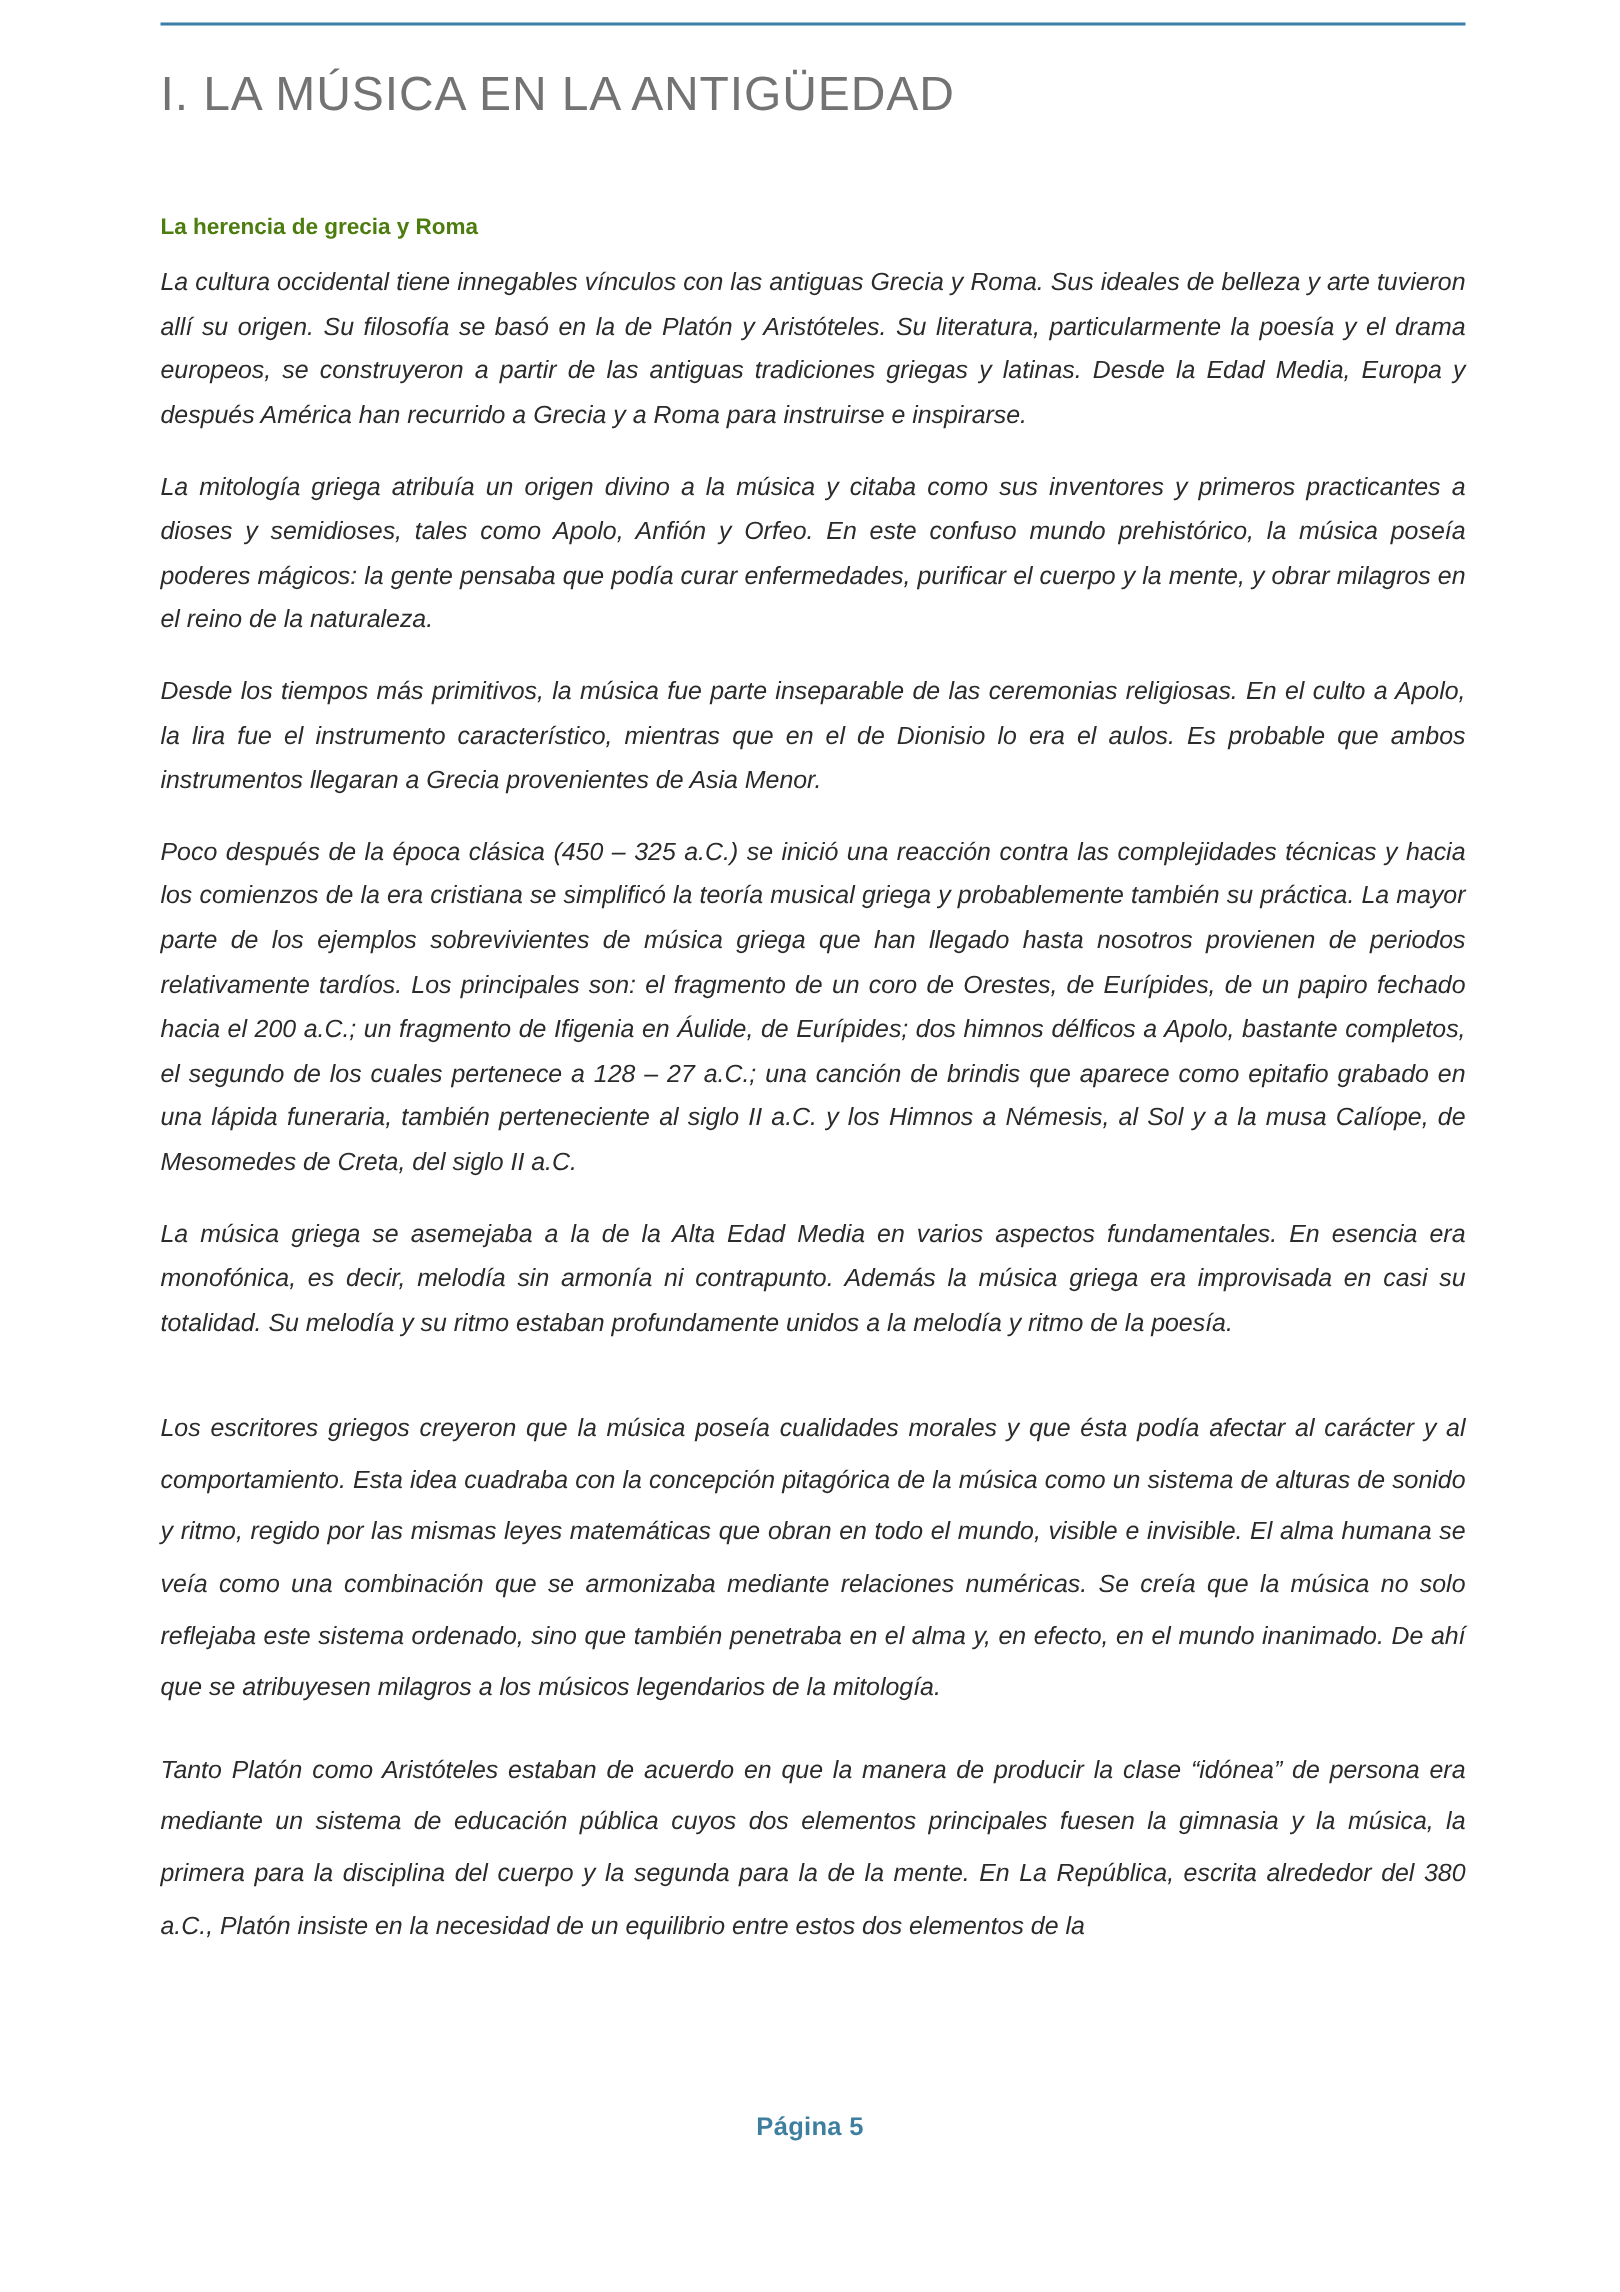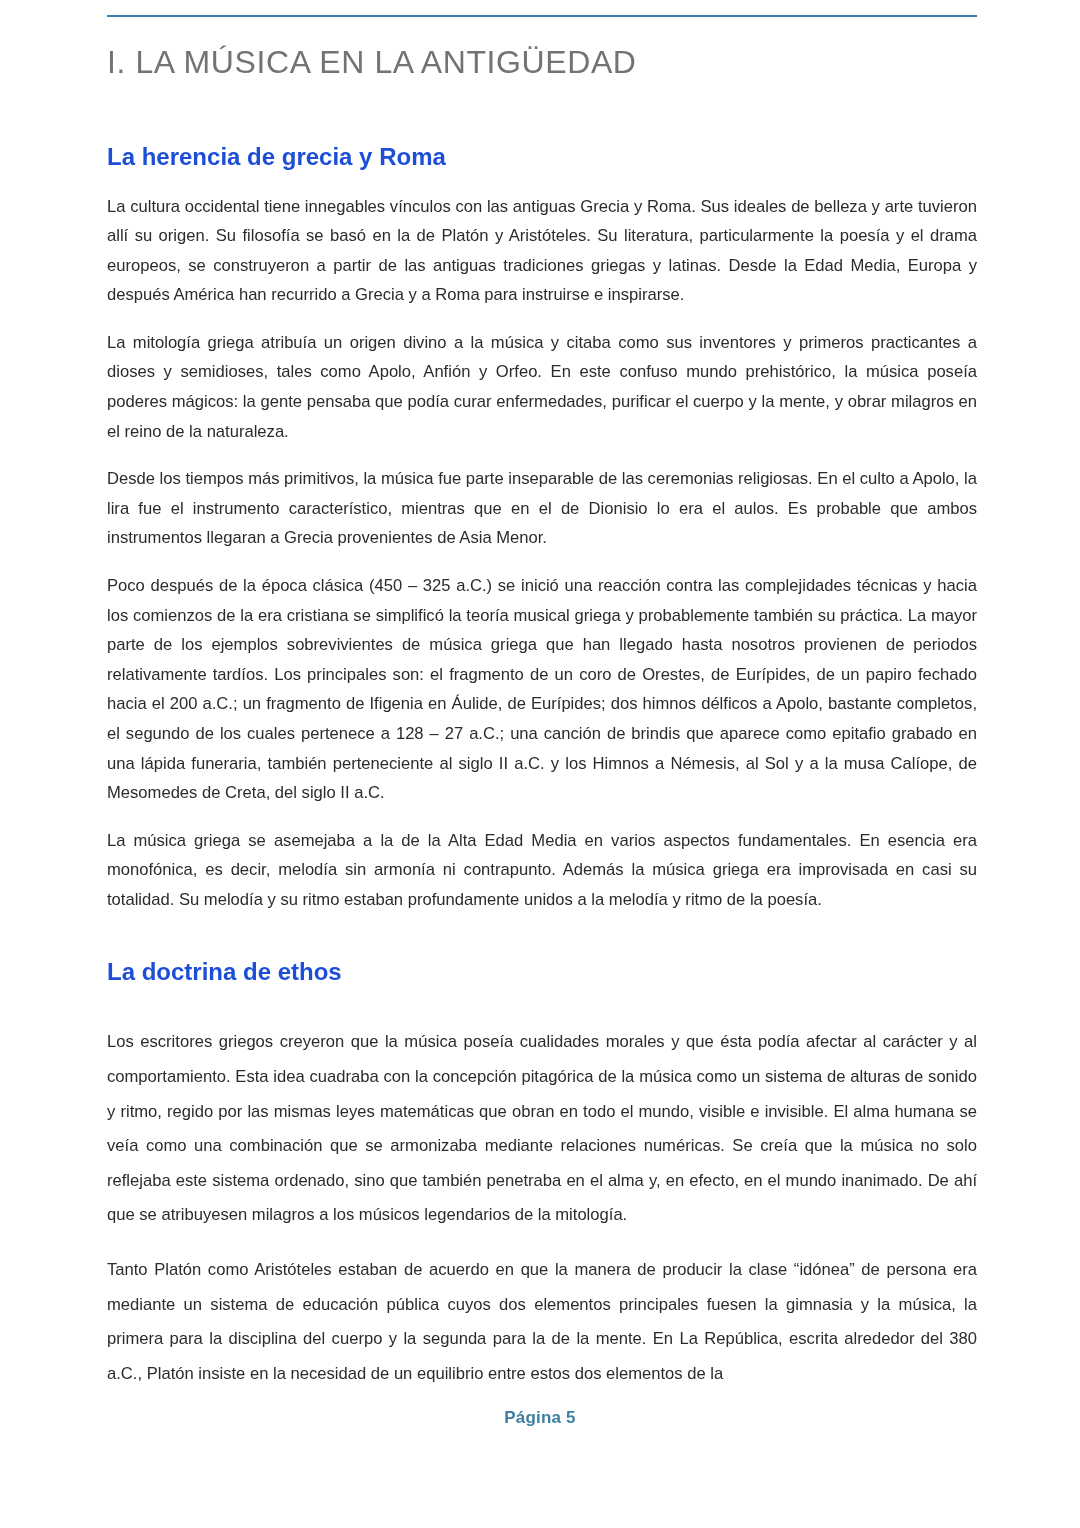--- a/index.html
+++ b/index.html
@@ -54,36 +54,37 @@
     font-size: 32px;
     font-weight: 300;
     letter-spacing: 0.6px;
     color: #737373;
     line-height: 1.15;
     white-space: nowrap;
   }
 
   
   .section-heading {
-    font-size: 24px;
+    font-size: 15px;
     font-weight: 700;
-    color: #1d4ed8;
+    color: #4d7c0f;
     line-height: 1.2;
   }
   .section-heading.first { margin-top: 62px; }
   .section-heading.second { margin-top: 43px; }
 
   
   .para {
     font-size: 16.6px;
     line-height: 29.6px;
     text-align: justify;
     text-justify: inter-word;
     color: #2b2b2b;
     margin: 0;
+    font-style: italic;
   }
   .para + .para { margin-top: 18px; }
   .section-heading + .para { margin-top: 12px; }
 
   
   .para.loose {
     line-height: 34.6px;
     margin-top: 39px;
   }
   .para.loose + .para.loose { margin-top: 20px; }
@@ -114,21 +115,20 @@
     <h1 class="chapter-title">I. LA MÚSICA EN LA ANTIGÜEDAD</h1>
 
     <h2 class="section-heading first">La herencia de grecia y Roma</h2>
 
     <p class="para">La cultura occidental tiene innegables vínculos con las antiguas Grecia y Roma. Sus ideales de belleza y arte tuvieron allí su origen. Su filosofía se basó en la de Platón y Aristóteles. Su literatura, particularmente la poesía y el drama europeos, se construyeron a partir de las antiguas tradiciones griegas y latinas. Desde la Edad Media, Europa y después América han recurrido a Grecia y a Roma para instruirse e inspirarse.</p>
     <p class="para">La mitología griega atribuía un origen divino a la música y citaba como sus inventores y primeros practicantes a dioses y semidioses, tales como Apolo, Anfión y Orfeo. En este confuso mundo prehistórico, la música poseía poderes mágicos: la gente pensaba que podía curar enfermedades, purificar el cuerpo y la mente, y obrar milagros en el reino de la naturaleza.</p>
     <p class="para">Desde los tiempos más primitivos, la música fue parte inseparable de las ceremonias religiosas. En el culto a Apolo, la lira fue el instrumento característico, mientras que en el de Dionisio lo era el aulos. Es probable que ambos instrumentos llegaran a Grecia provenientes de Asia Menor.</p>
     <p class="para">Poco después de la época clásica (450 – 325 a.C.) se inició una reacción contra las complejidades técnicas y hacia los comienzos de la era cristiana se simplificó la teoría musical griega y probablemente también su práctica. La mayor parte de los ejemplos sobrevivientes de música griega que han llegado hasta nosotros provienen de periodos relativamente tardíos. Los principales son: el fragmento de un coro de Orestes, de Eurípides, de un papiro fechado hacia el 200 a.C.; un fragmento de Ifigenia en Áulide, de Eurípides; dos himnos délficos a Apolo, bastante completos, el segundo de los cuales pertenece a 128 – 27 a.C.; una canción de brindis que aparece como epitafio grabado en una lápida funeraria, también perteneciente al siglo II a.C. y los Himnos a Némesis, al Sol y a la musa Calíope, de Mesomedes de Creta, del siglo II a.C.</p>
     <p class="para">La música griega se asemejaba a la de la Alta Edad Media en varios aspectos fundamentales. En esencia era monofónica, es decir, melodía sin armonía ni contrapunto. Además la música griega era improvisada en casi su totalidad. Su melodía y su ritmo estaban profundamente unidos a la melodía y ritmo de la poesía.</p>
 
-    <h2 class="section-heading second">La doctrina de ethos</h2>
 
     <p class="para loose">Los escritores griegos creyeron que la música poseía cualidades morales y que ésta podía afectar al carácter y al comportamiento. Esta idea cuadraba con la concepción pitagórica de la música como un sistema de alturas de sonido y ritmo, regido por las mismas leyes matemáticas que obran en todo el mundo, visible e invisible. El alma humana se veía como una combinación que se armonizaba mediante relaciones numéricas. Se creía que la música no solo reflejaba este sistema ordenado, sino que también penetraba en el alma y, en efecto, en el mundo inanimado. De ahí que se atribuyesen milagros a los músicos legendarios de la mitología.</p>
     <p class="para loose">Tanto Platón como Aristóteles estaban de acuerdo en que la manera de producir la clase “idónea” de persona era mediante un sistema de educación pública cuyos dos elementos principales fuesen la gimnasia y la música, la primera para la disciplina del cuerpo y la segunda para la de la mente. En La República, escrita alrededor del 380 a.C., Platón insiste en la necesidad de un equilibrio entre estos dos elementos de la</p>
 
   </div>
 
   <div class="footer">Página 5</div>
 
 </div>
 

